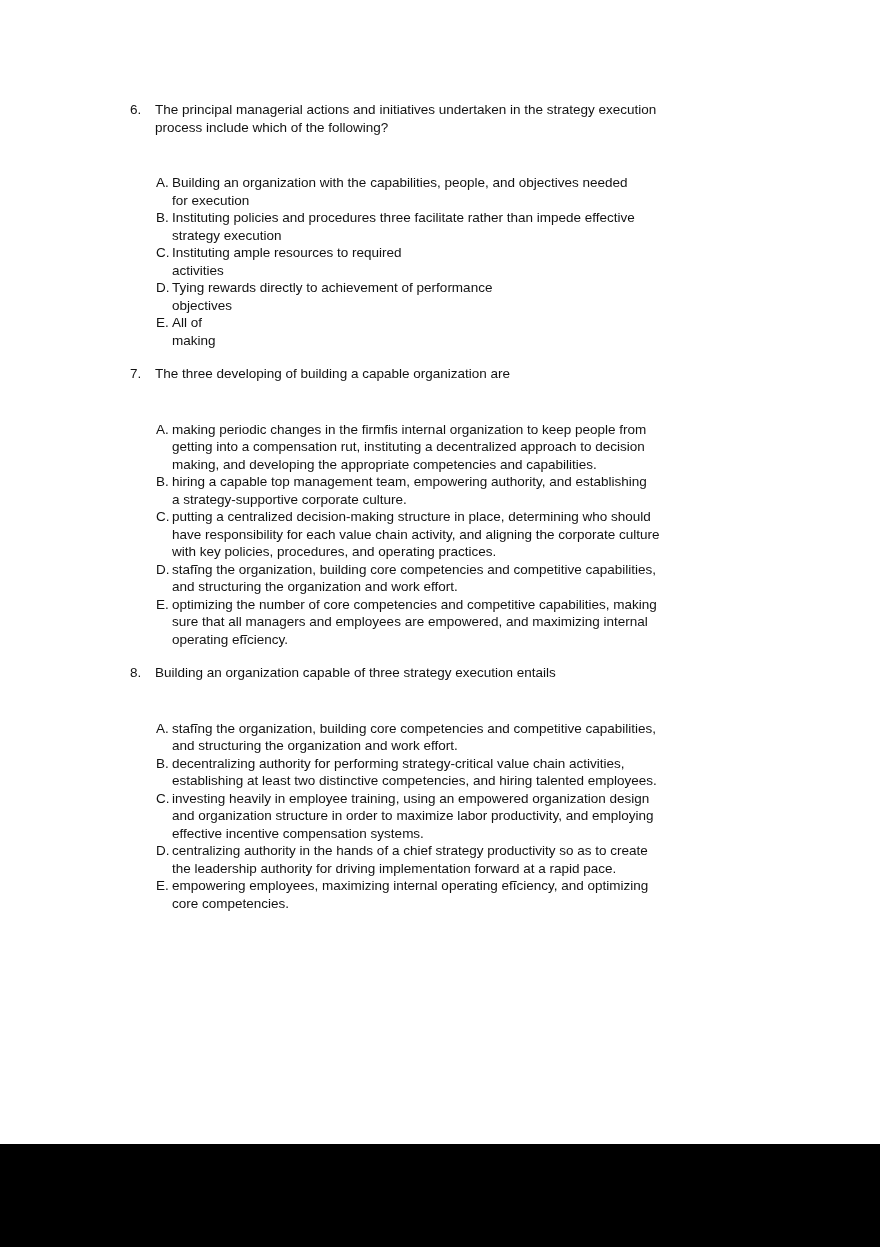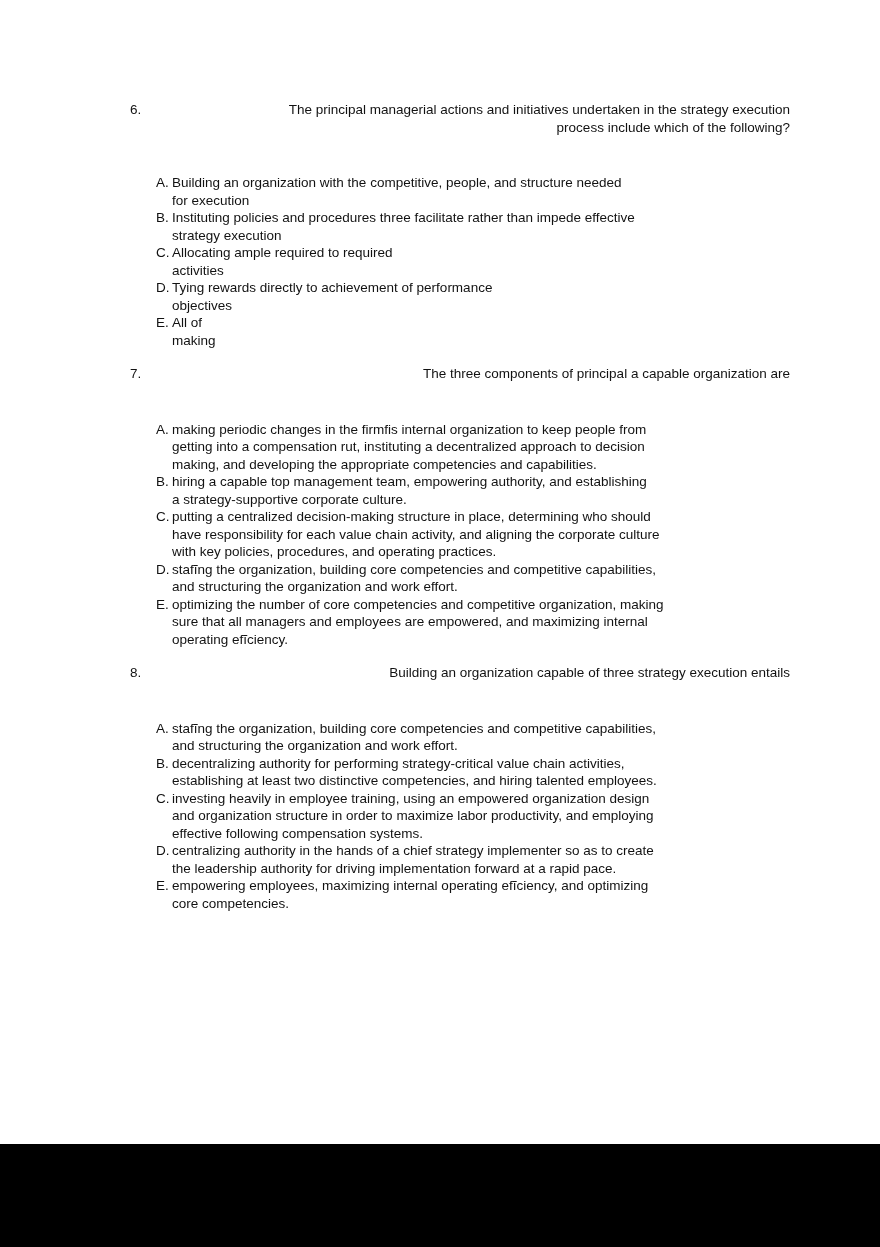--- a/index.html
+++ b/index.html
@@ -27,21 +27,20 @@
     display: flex;
     margin-bottom: 38px;
   }
   .q-num {
     width: 25px;
     flex: none;
   }
   .q-text {
     flex: 1;
     white-space: pre-line;
-    text-align: right;
   }
   .options {
     margin-left: 26px;
     margin-bottom: 16px;
   }
   .option {
     display: flex;
   }
   .opt-letter {
     width: 16px;
@@ -67,50 +66,50 @@
 
   <section>
     <div class="q-row">
       <span class="q-num">6.</span>
       <div class="q-text">The principal managerial actions and initiatives undertaken in the strategy execution
 process include which of the following?</div>
     </div>
     <div class="options">
       <div class="option">
         <span class="opt-letter">A.</span>
-        <div class="opt-text">Building an organization with the competitive, people, and structure needed
+        <div class="opt-text">Building an organization with the capabilities, people, and objectives needed
 for execution</div>
       </div>
       <div class="option">
         <span class="opt-letter">B.</span>
         <div class="opt-text">Instituting policies and procedures three facilitate rather than impede effective
 strategy execution</div>
       </div>
       <div class="option">
         <span class="opt-letter">C.</span>
-        <div class="opt-text">Allocating ample required to required
+        <div class="opt-text">Instituting ample resources to required
 activities</div>
       </div>
       <div class="option">
         <span class="opt-letter">D.</span>
         <div class="opt-text">Tying rewards directly to achievement of performance
 objectives</div>
       </div>
       <div class="option">
         <span class="opt-letter">E.</span>
         <div class="opt-text">All of
 making</div>
       </div>
     </div>
   </section>
 
   <section>
     <div class="q-row">
       <span class="q-num">7.</span>
-      <div class="q-text">The three components of principal a capable organization are</div>
+      <div class="q-text">The three developing of building a capable organization are</div>
     </div>
     <div class="options">
       <div class="option">
         <span class="opt-letter">A.</span>
         <div class="opt-text">making periodic changes in the firmfis internal organization to keep people from
 getting into a compensation rut, instituting a decentralized approach to decision
 making, and developing the appropriate competencies and capabilities.</div>
       </div>
       <div class="option">
         <span class="opt-letter">B.</span>
@@ -123,21 +122,21 @@
 have responsibility for each value chain activity, and aligning the corporate culture
 with key policies, procedures, and operating practices.</div>
       </div>
       <div class="option">
         <span class="opt-letter">D.</span>
         <div class="opt-text">stafĩng the organization, building core competencies and competitive capabilities,
 and structuring the organization and work effort.</div>
       </div>
       <div class="option">
         <span class="opt-letter">E.</span>
-        <div class="opt-text">optimizing the number of core competencies and competitive organization, making
+        <div class="opt-text">optimizing the number of core competencies and competitive capabilities, making
 sure that all managers and employees are empowered, and maximizing internal
 operating efĩciency.</div>
       </div>
     </div>
   </section>
 
   <section>
     <div class="q-row">
       <span class="q-num">8.</span>
       <div class="q-text">Building an organization capable of three strategy execution entails</div>
@@ -150,25 +149,25 @@
       </div>
       <div class="option">
         <span class="opt-letter">B.</span>
         <div class="opt-text">decentralizing authority for performing strategy-critical value chain activities,
 establishing at least two distinctive competencies, and hiring talented employees.</div>
       </div>
       <div class="option">
         <span class="opt-letter">C.</span>
         <div class="opt-text">investing heavily in employee training, using an empowered organization design
 and organization structure in order to maximize labor productivity, and employing
-effective following compensation systems.</div>
+effective incentive compensation systems.</div>
       </div>
       <div class="option">
         <span class="opt-letter">D.</span>
-        <div class="opt-text">centralizing authority in the hands of a chief strategy implementer so as to create
+        <div class="opt-text">centralizing authority in the hands of a chief strategy productivity so as to create
 the leadership authority for driving implementation forward at a rapid pace.</div>
       </div>
       <div class="option">
         <span class="opt-letter">E.</span>
         <div class="opt-text">empowering employees, maximizing internal operating efĩciency, and optimizing
 core competencies.</div>
       </div>
     </div>
   </section>
 

